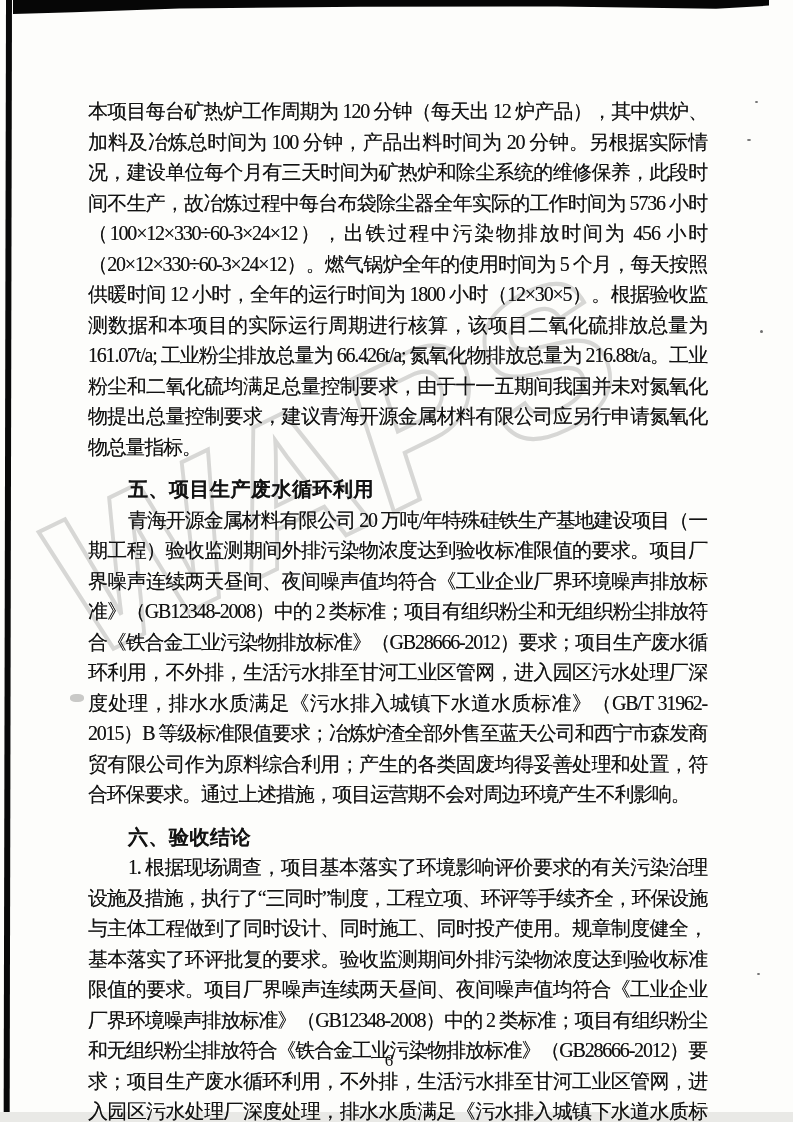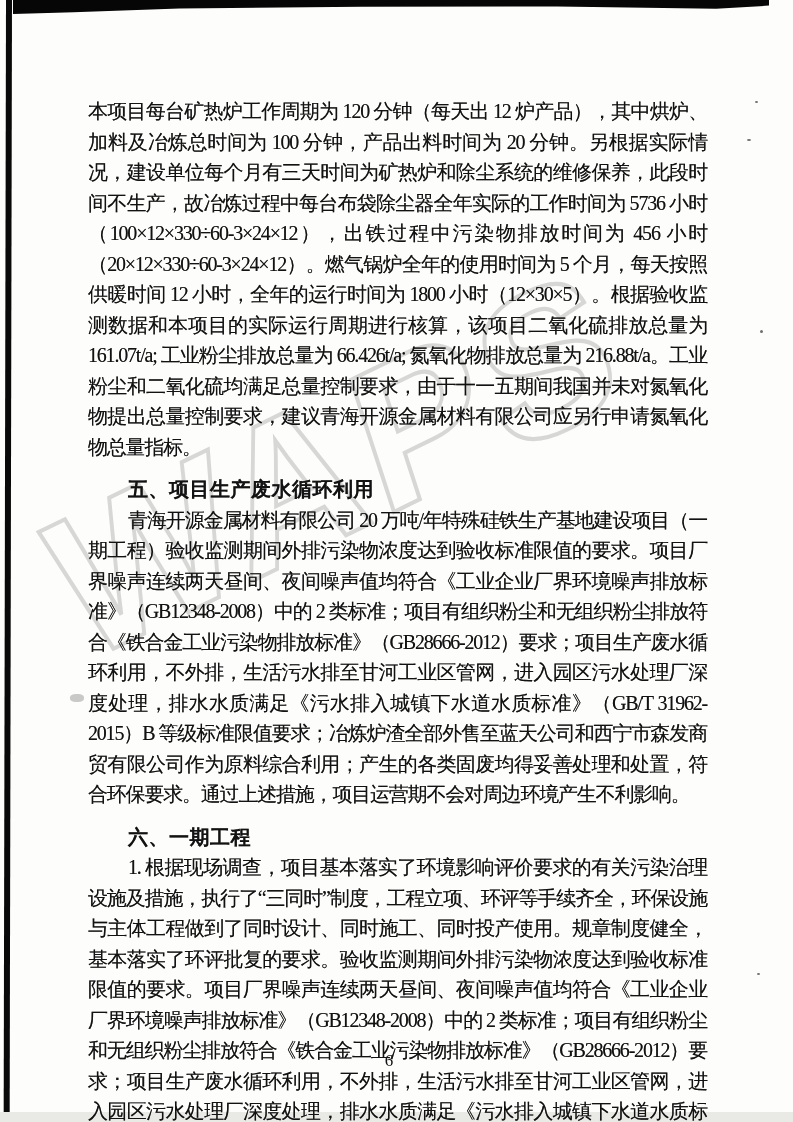--- a/index.html
+++ b/index.html
@@ -104,19 +104,19 @@
   <div class="speck s3"></div>
   <div class="speck s4"></div>
   <div class="speck s5"></div>
 
   <div class="watermark">WAPS</div>
 
   <div class="body-text">
     <p>本项目每台矿热炉工作周期为 120 分钟（每天出 12 炉产品），其中烘炉、加料及冶炼总时间为 100 分钟，产品出料时间为 20 分钟。另根据实际情况，建设单位每个月有三天时间为矿热炉和除尘系统的维修保养，此段时间不生产，故冶炼过程中每台布袋除尘器全年实际的工作时间为 5736 小时（100×12×330÷60-3×24×12），出铁过程中污染物排放时间为 456 小时（20×12×330÷60-3×24×12）。燃气锅炉全年的使用时间为 5 个月，每天按照供暖时间 12 小时，全年的运行时间为 1800 小时（12×30×5）。根据验收监测数据和本项目的实际运行周期进行核算，该项目二氧化硫排放总量为 161.07t/a; 工业粉尘排放总量为 66.426t/a; 氮氧化物排放总量为 216.88t/a。工业粉尘和二氧化硫均满足总量控制要求，由于十一五期间我国并未对氮氧化物提出总量控制要求，建议青海开源金属材料有限公司应另行申请氮氧化物总量指标。</p>
     <p class="heading">五、项目生产废水循环利用</p>
     <p class="indent">青海开源金属材料有限公司 20 万吨/年特殊硅铁生产基地建设项目（一期工程）验收监测期间外排污染物浓度达到验收标准限值的要求。项目厂界噪声连续两天昼间、夜间噪声值均符合《工业企业厂界环境噪声排放标准》（GB12348-2008）中的 2 类标准；项目有组织粉尘和无组织粉尘排放符合《铁合金工业污染物排放标准》（GB28666-2012）要求；项目生产废水循环利用，不外排，生活污水排至甘河工业区管网，进入园区污水处理厂深度处理，排水水质满足《污水排入城镇下水道水质标准》（GB/T 31962-2015）B 等级标准限值要求；冶炼炉渣全部外售至蓝天公司和西宁市森发商贸有限公司作为原料综合利用；产生的各类固废均得妥善处理和处置，符合环保要求。通过上述措施，项目运营期不会对周边环境产生不利影响。</p>
-    <p class="heading">六、一期工程</p>
+    <p class="heading">六、验收结论</p>
     <p class="indent">1. 根据现场调查，项目基本落实了环境影响评价要求的有关污染治理设施及措施，执行了“三同时”制度，工程立项、环评等手续齐全，环保设施与主体工程做到了同时设计、同时施工、同时投产使用。规章制度健全，基本落实了环评批复的要求。验收监测期间外排污染物浓度达到验收标准限值的要求。项目厂界噪声连续两天昼间、夜间噪声值均符合《工业企业厂界环境噪声排放标准》（GB12348-2008）中的 2 类标准；项目有组织粉尘和无组织粉尘排放符合《铁合金工业污染物排放标准》（GB28666-2012）要求；项目生产废水循环利用，不外排，生活污水排至甘河工业区管网，进入园区污水处理厂深度处理，排水水质满足《污水排入城镇下水道水质标准》（GB/T 31962-2015）B 等级标准限值要求；冶炼炉渣全部外售至蓝天公司和西宁市森发商贸有限公司作为原料</p>
   </div>
 
   <div class="footer-pagenum">6</div>
 
 </div>
 
 </body></html>

